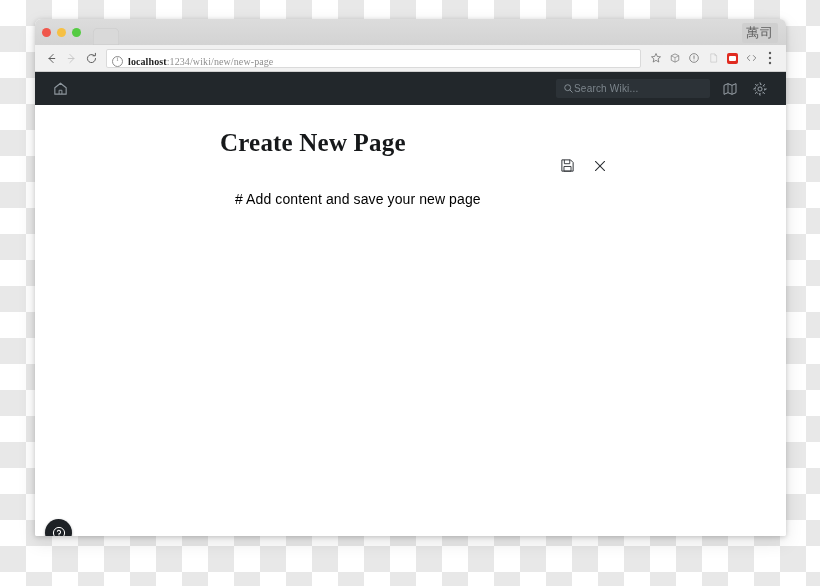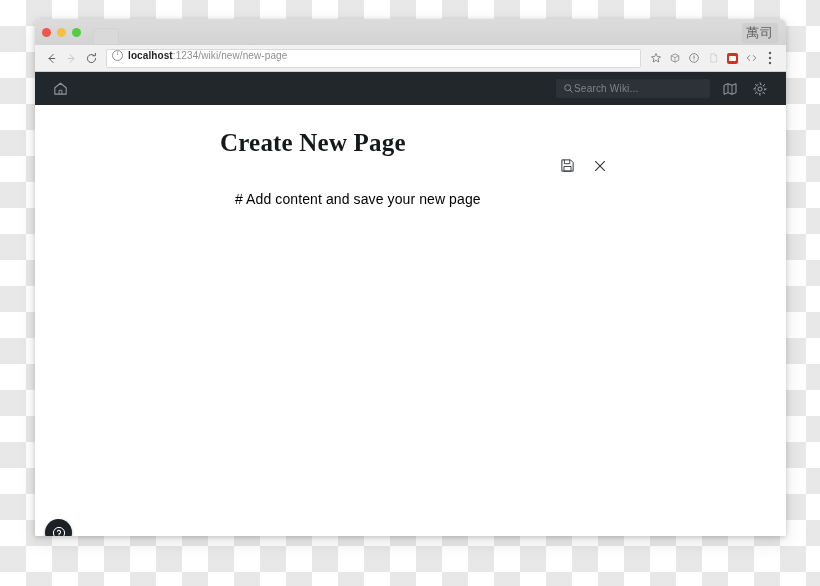--- a/index.html
+++ b/index.html
@@ -148,24 +148,25 @@
   .nav-btn svg { display: block; }
 
   .omnibox {
     flex: 1;
     height: 17px;
     background: #ffffff;
     border: 1px solid #dadada;
     border-radius: 2px;
     margin: 0 5px 0 4px;
     display: flex;
-    align-items: flex-start;
+    align-items: flex-end;
     padding: 0 5px;
     gap: 5px;
     overflow: hidden;
+    font-family: Liberation Serif, serif;
   }
   .info-icon {
     width: 9px; height: 9px;
     border: 1px solid #8d8d8d;
     border-radius: 50%;
     position: relative;
     flex: none;
   }
   .info-icon:after {
     content: "i";

